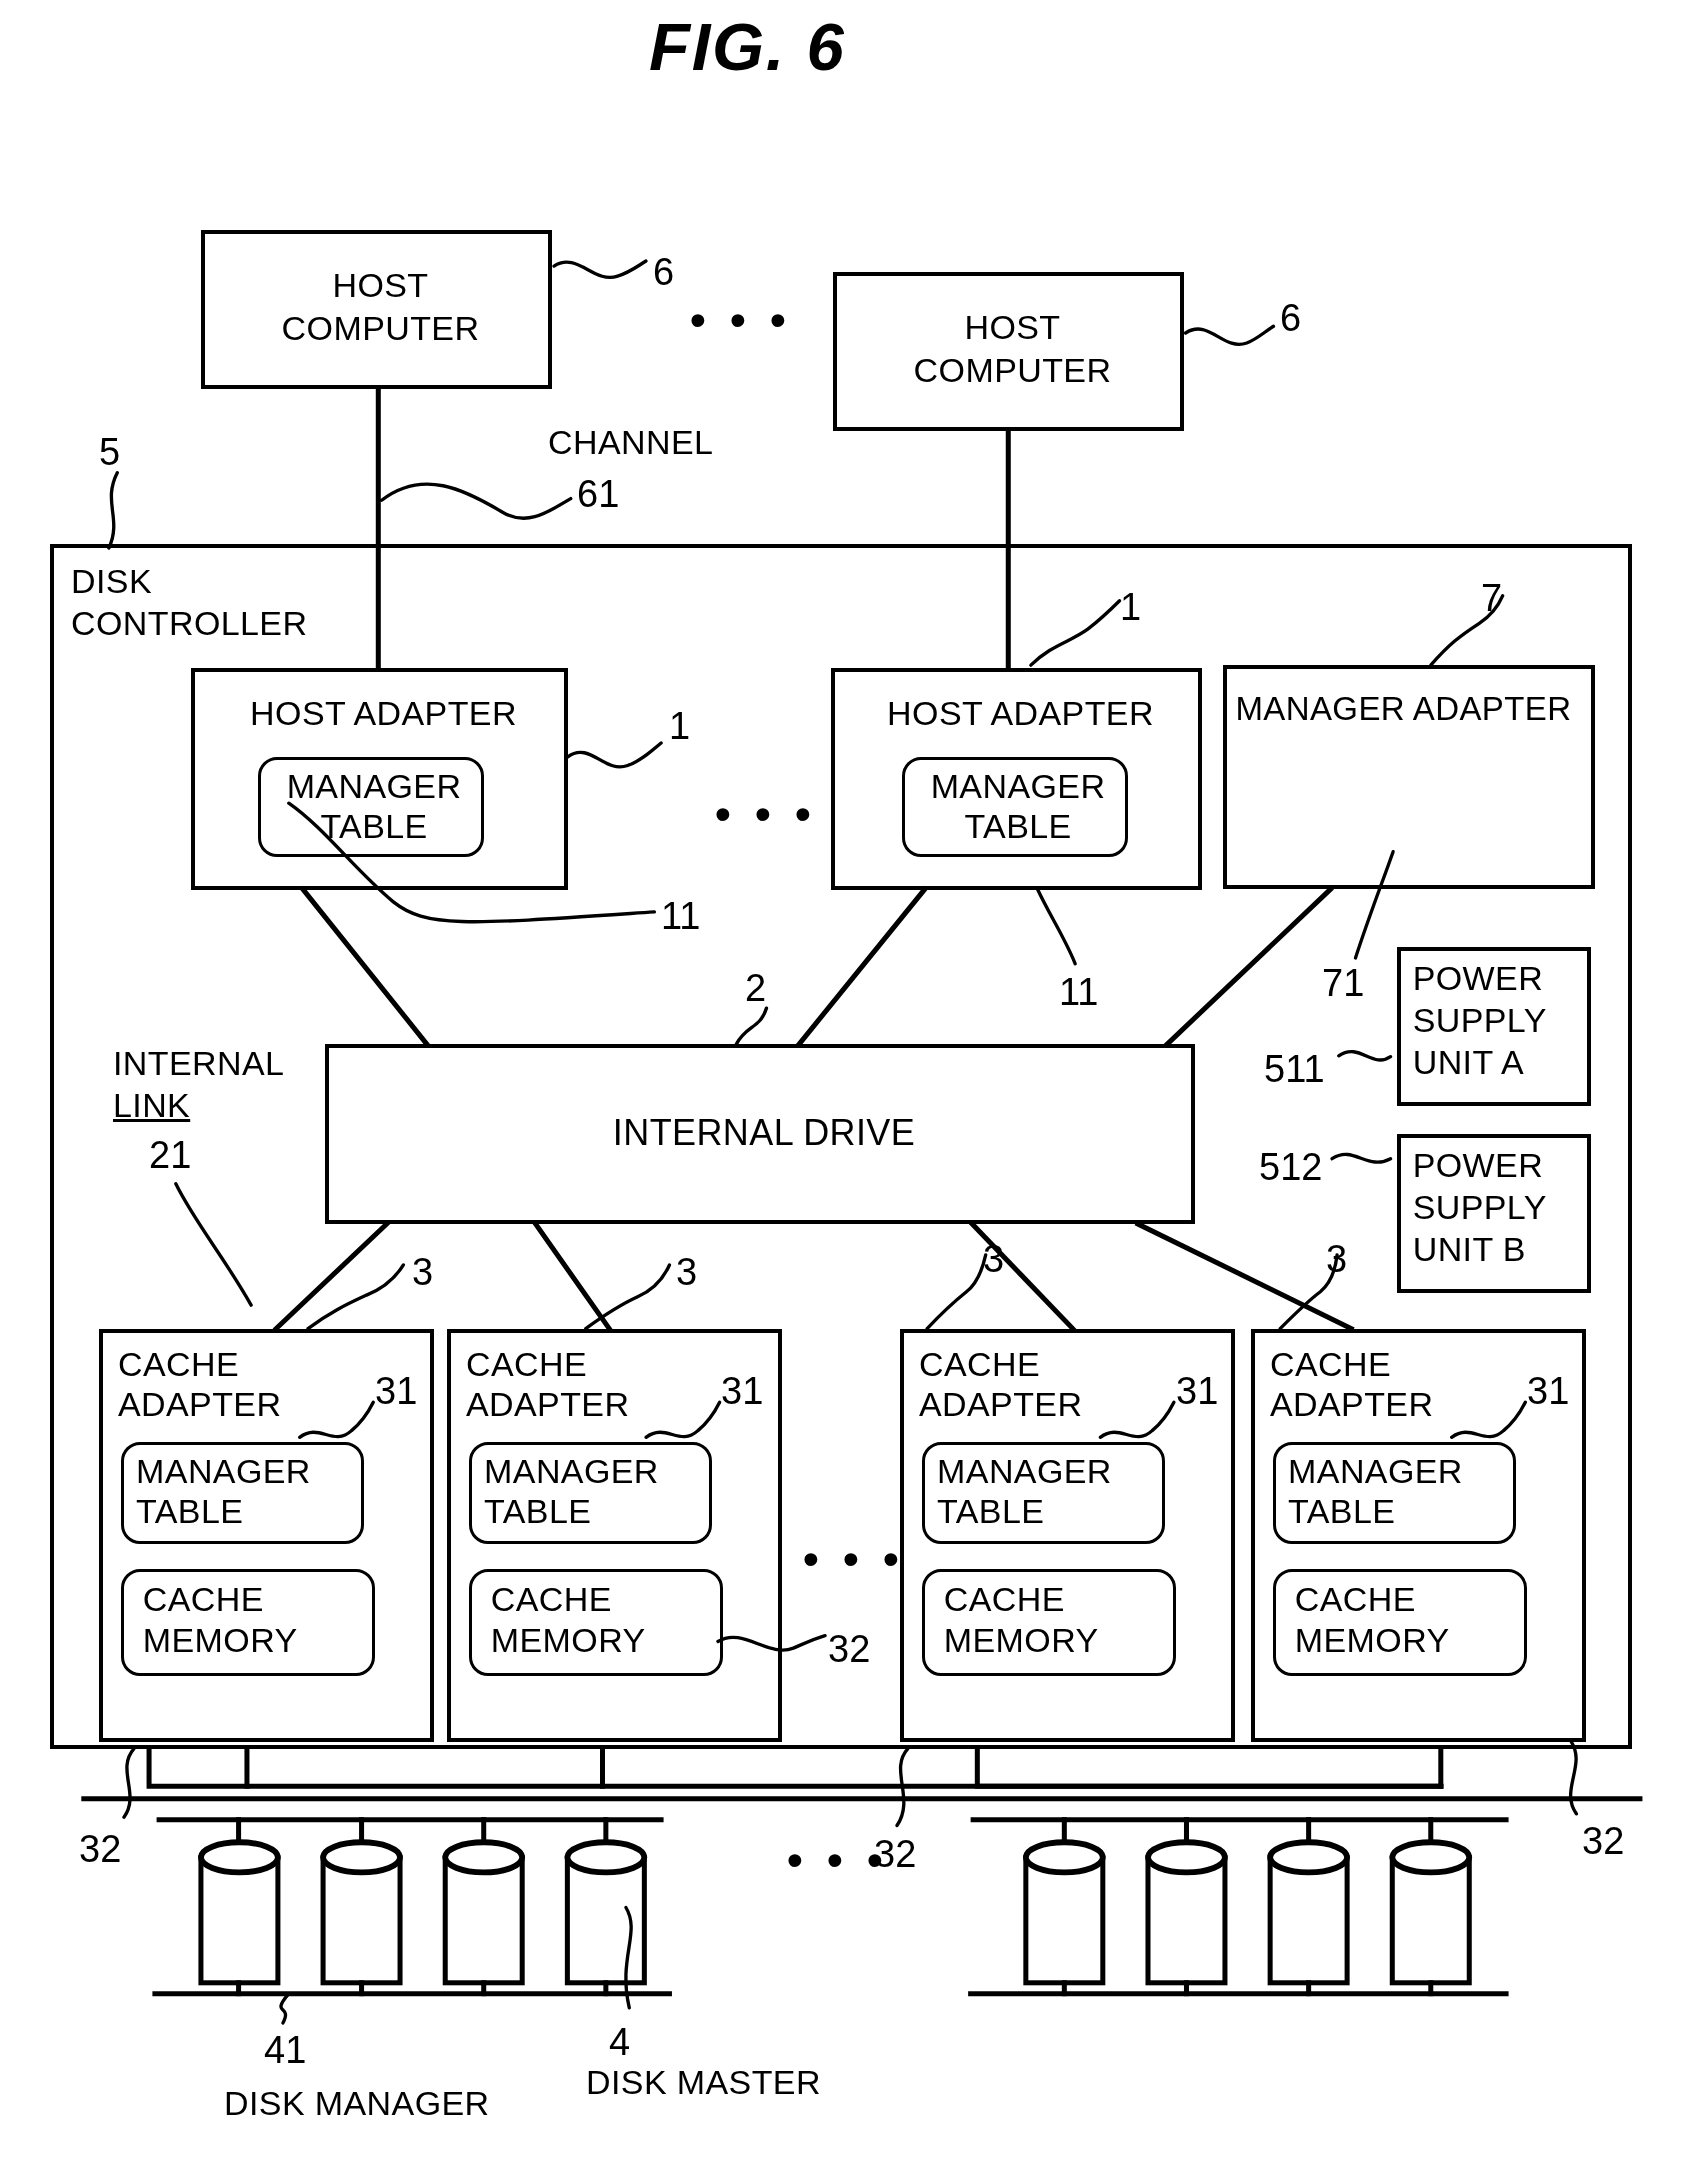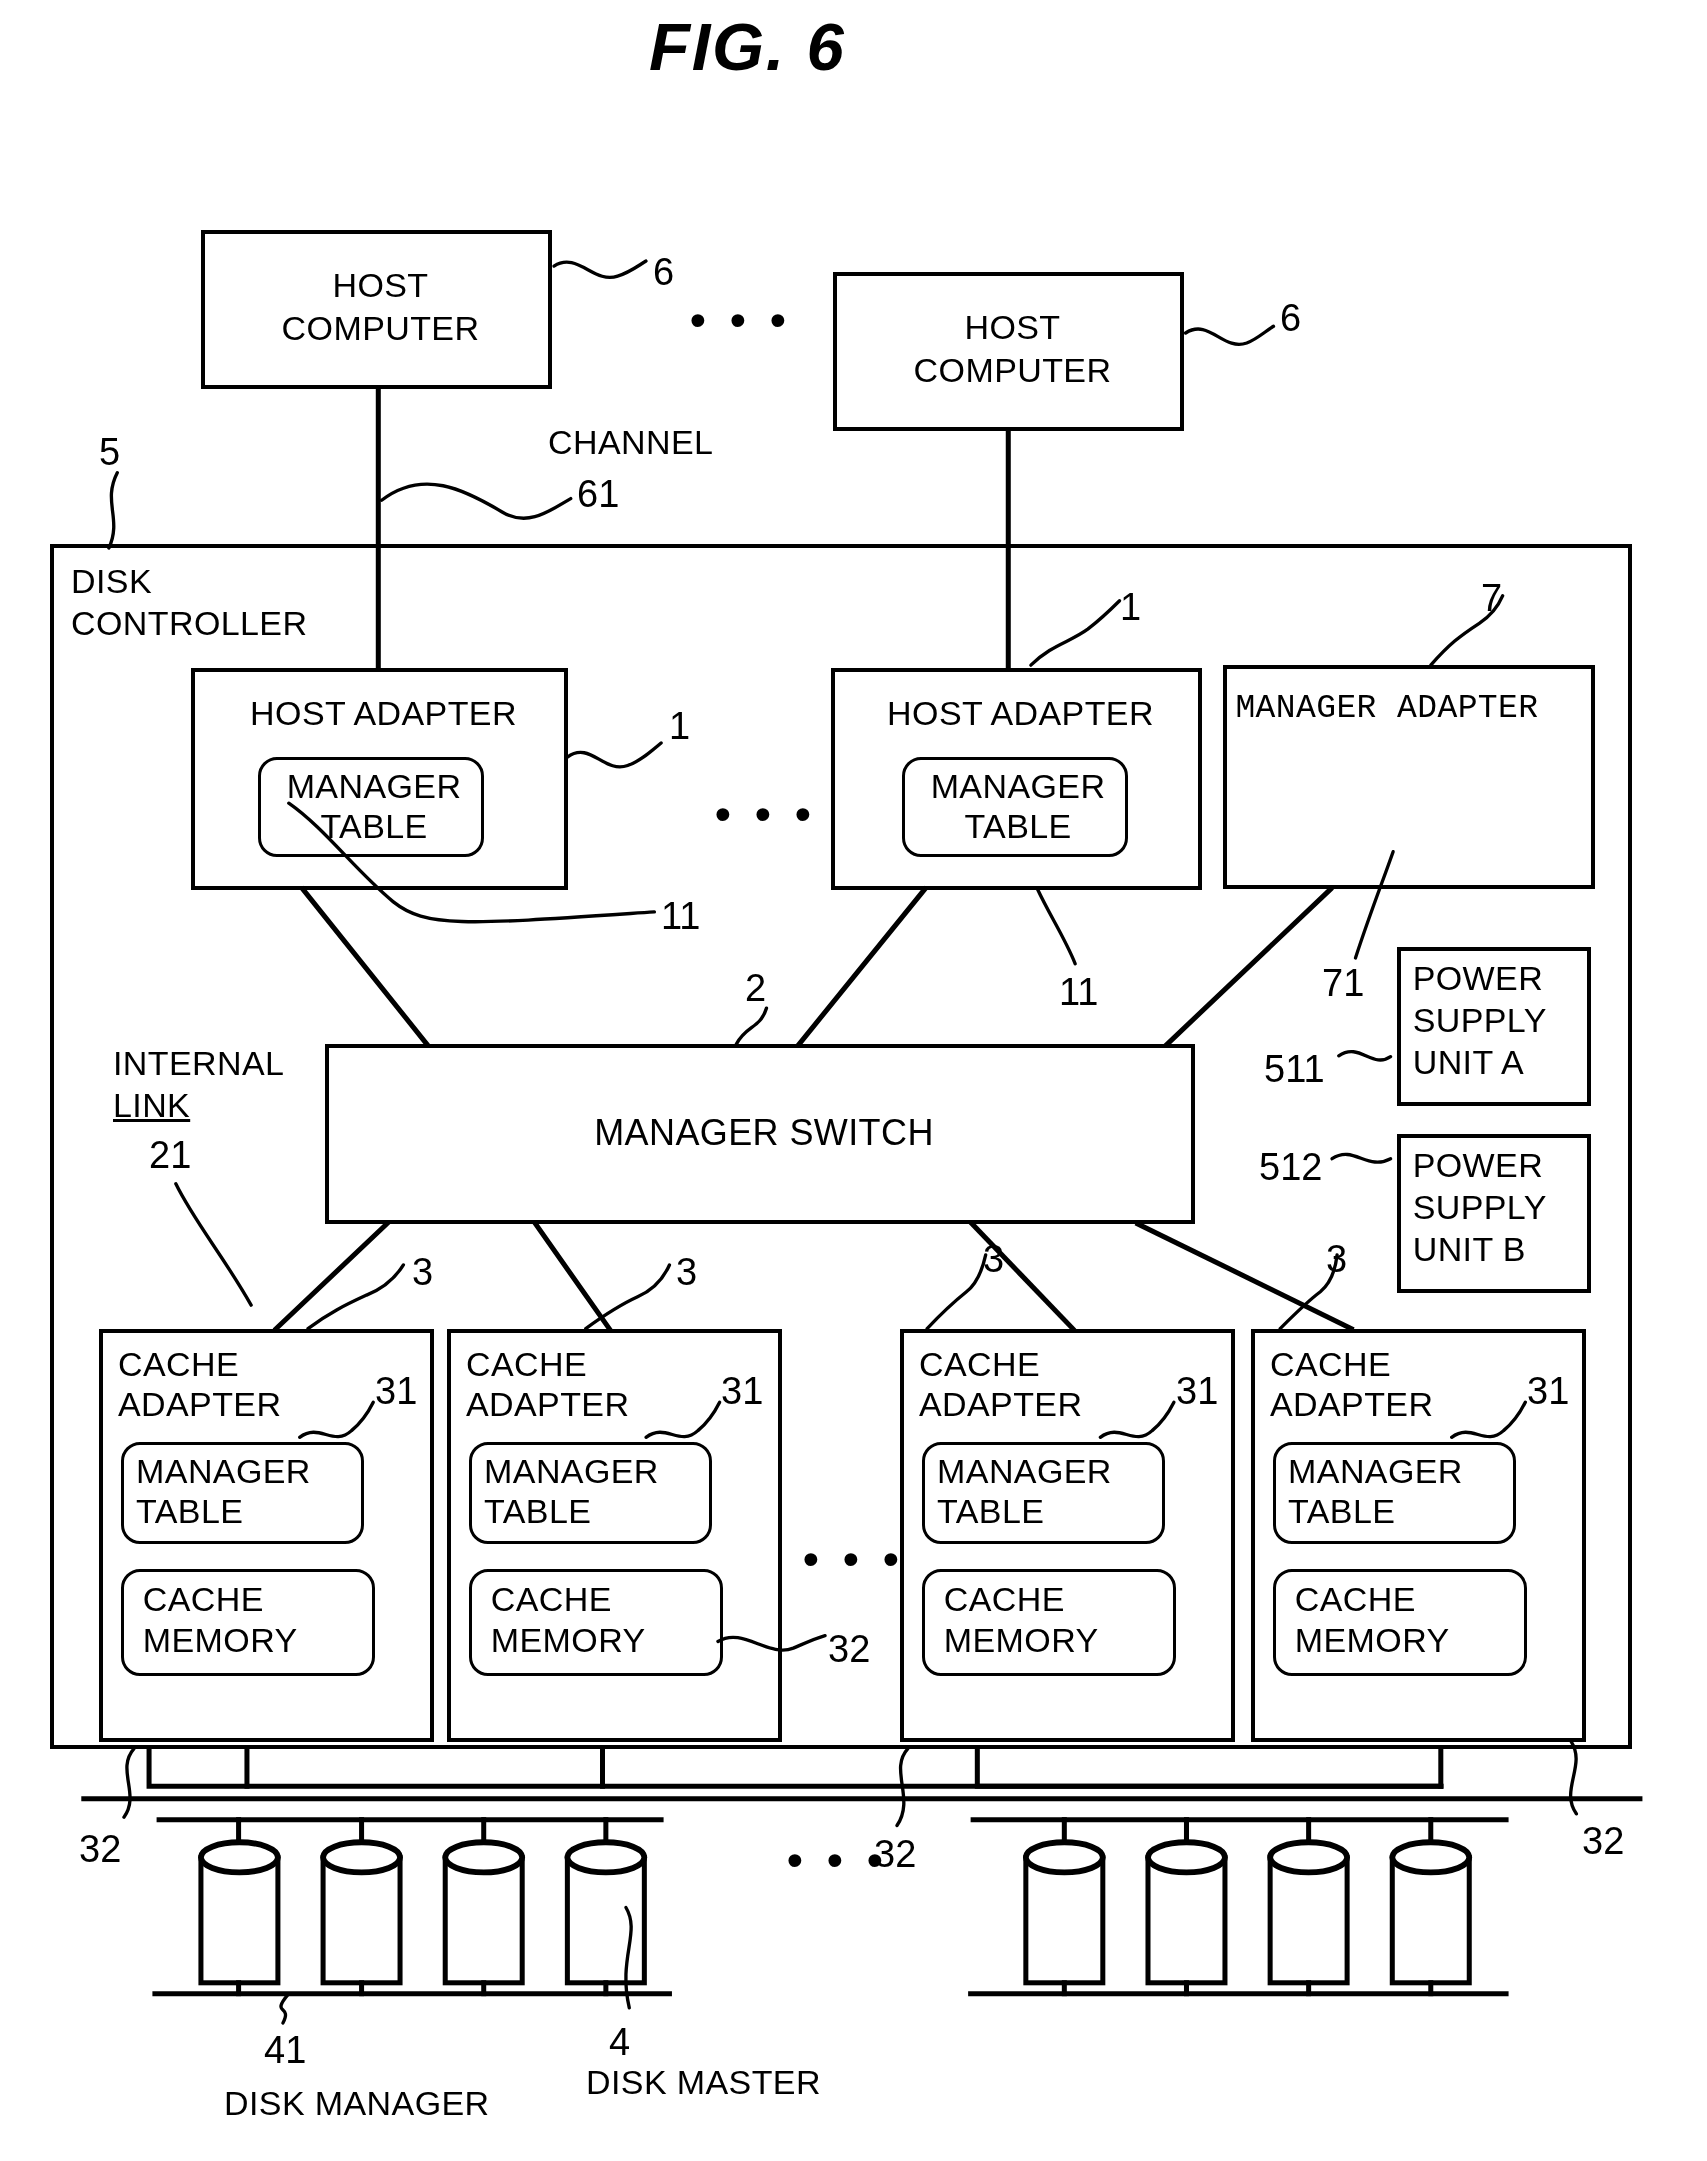--- a/index.html
+++ b/index.html
@@ -108,41 +108,41 @@
     <div class="lbl c" style="left:0; top:22px; width:371px;">HOST ADAPTER</div>
     <div class="box thin" style="left:67px; top:85px; width:226px; height:100px;">
       <div class="lbl c" style="left:0; top:6.7px; width:226px;">MANAGER</div>
       <div class="lbl c" style="left:0; top:47px; width:226px;">TABLE</div>
     </div>
   </div>
   <div class="ref" style="left:1120px; top:586px;">1</div>
   <div class="ref" style="left:1059px; top:971px;">11</div>
 
   <div class="box" style="left:1223px; top:665px; width:372px; height:224px;">
-    <div class="lbl" style="left:8.4px; top:22px; font-size:33px;font-family:Liberation Mono, monospace;">MANAGER ADAPTER</div>
+    <div class="lbl" style="left:8.4px; top:22px; font-size:33px;">MANAGER ADAPTER</div>
   </div>
   <div class="ref" style="left:1481px; top:577px;">7</div>
   <div class="ref" style="left:1322px; top:962px;">71</div>
 
   <div class="box" style="left:1397px; top:947px; width:194px; height:159px;">
     <div class="lbl" style="left:11.7px; top:8.4px;">POWER</div>
     <div class="lbl" style="left:11.7px; top:50px;">SUPPLY</div>
     <div class="lbl" style="left:11.7px; top:92px;">UNIT A</div>
   </div>
   <div class="ref" style="left:1264px; top:1048px;">511</div>
 
   <div class="box" style="left:1397px; top:1134px; width:194px; height:159px;">
     <div class="lbl" style="left:11.7px; top:8.4px;">POWER</div>
     <div class="lbl" style="left:11.7px; top:50px;">SUPPLY</div>
     <div class="lbl" style="left:11.7px; top:92px;">UNIT B</div>
   </div>
   <div class="ref" style="left:1259px; top:1146px;">512</div>
 
   <div class="box" style="left:325px; top:1044px; width:870px; height:180px;">
-    <div class="lbl c" style="left:0; top:65px; width:870px; font-size:36px;">MANAGER SWITCH</div>
+    <div class="lbl c" style="left:0; top:65px; width:870px; font-size:36px;">INTERNAL DRIVE</div>
   </div>
   <div class="ref" style="left:745px; top:967px;">2</div>
 
   <div class="lbl" style="left:113px; top:1044px;">INTERNAL</div>
   <div class="lbl" style="left:113px; top:1086px;text-decoration:underline;">LINK</div>
   <div class="ref" style="left:149px; top:1134px;">21</div>
 
   <div class="box" style="left:99px; top:1329px; width:335px; height:413px;">
     <div class="lbl" style="left:15px; top:11.7px;">CACHE</div>
     <div class="lbl" style="left:15px; top:52px;">ADAPTER</div>

